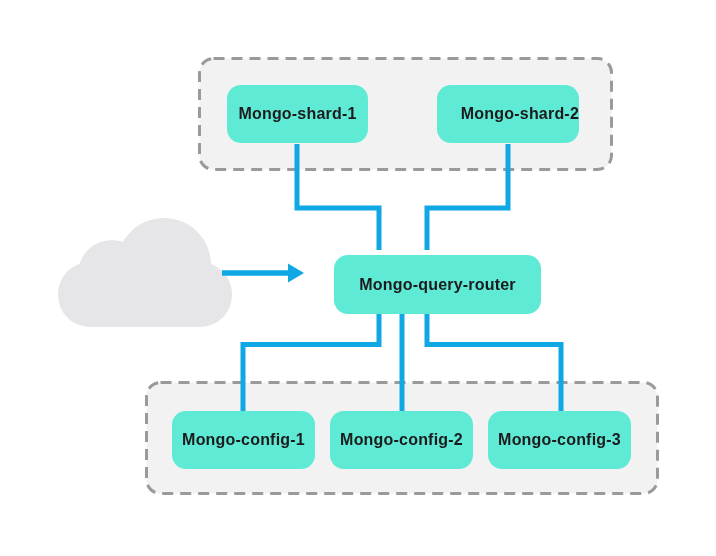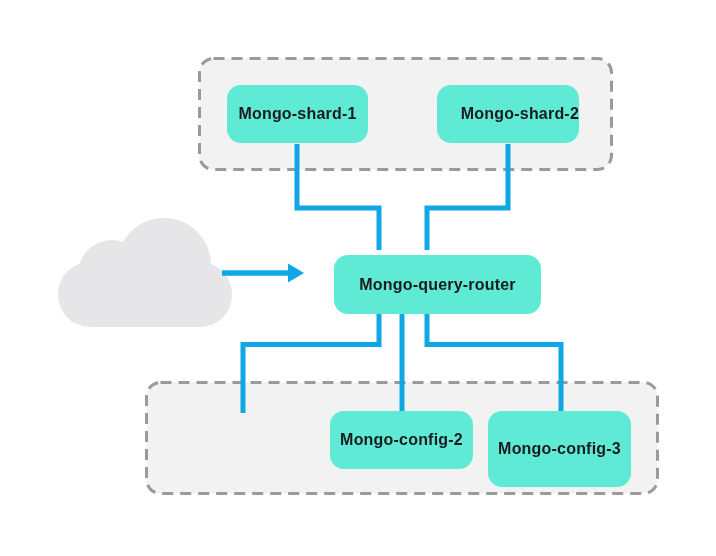--- a/index.html
+++ b/index.html
@@ -78,20 +78,23 @@
 
   <div class="node" style="left:227px; top:85px; width:141px; height:58px;">
     <span>Mongo-shard-1</span>
   </div>
   <div class="node" style="left:437px; top:85px; width:142px; height:58px;justify-content:flex-end;">
     <span>Mongo-shard-2</span>
   </div>
   <div class="node" style="left:301px; top:255px; width:207px; height:59px;margin-left:33px;">
     <span>Mongo-query-router</span>
   </div>
+  <div class="node" style="left:172px; top:411px; width:143px; height:58px;">
+    <span>Mongo-config-1</span>
+  </div>
   <div class="node" style="left:330px; top:411px; width:143px; height:58px;">
     <span>Mongo-config-2</span>
   </div>
-  <div class="node" style="left:488px; top:411px; width:143px; height:76px;">
+  <div class="node" style="left:488px; top:411px; width:143px; height:58px;">
     <span>Mongo-config-3</span>
   </div>
 
 </div>
 
 </body></html>

